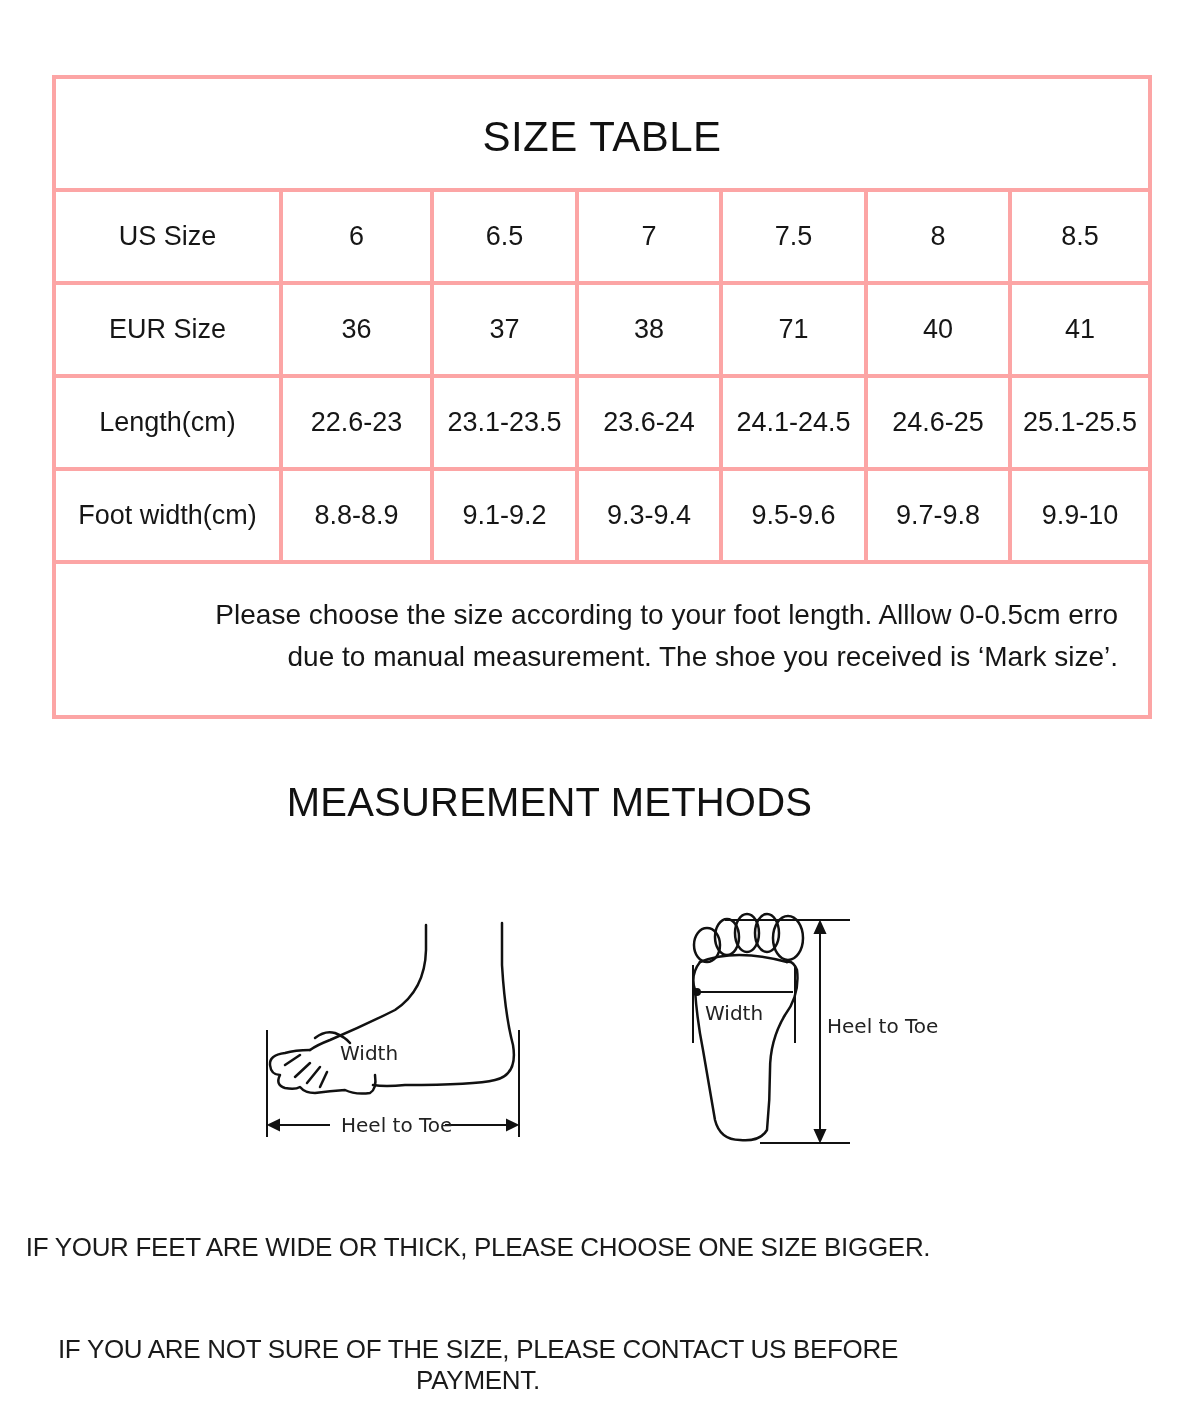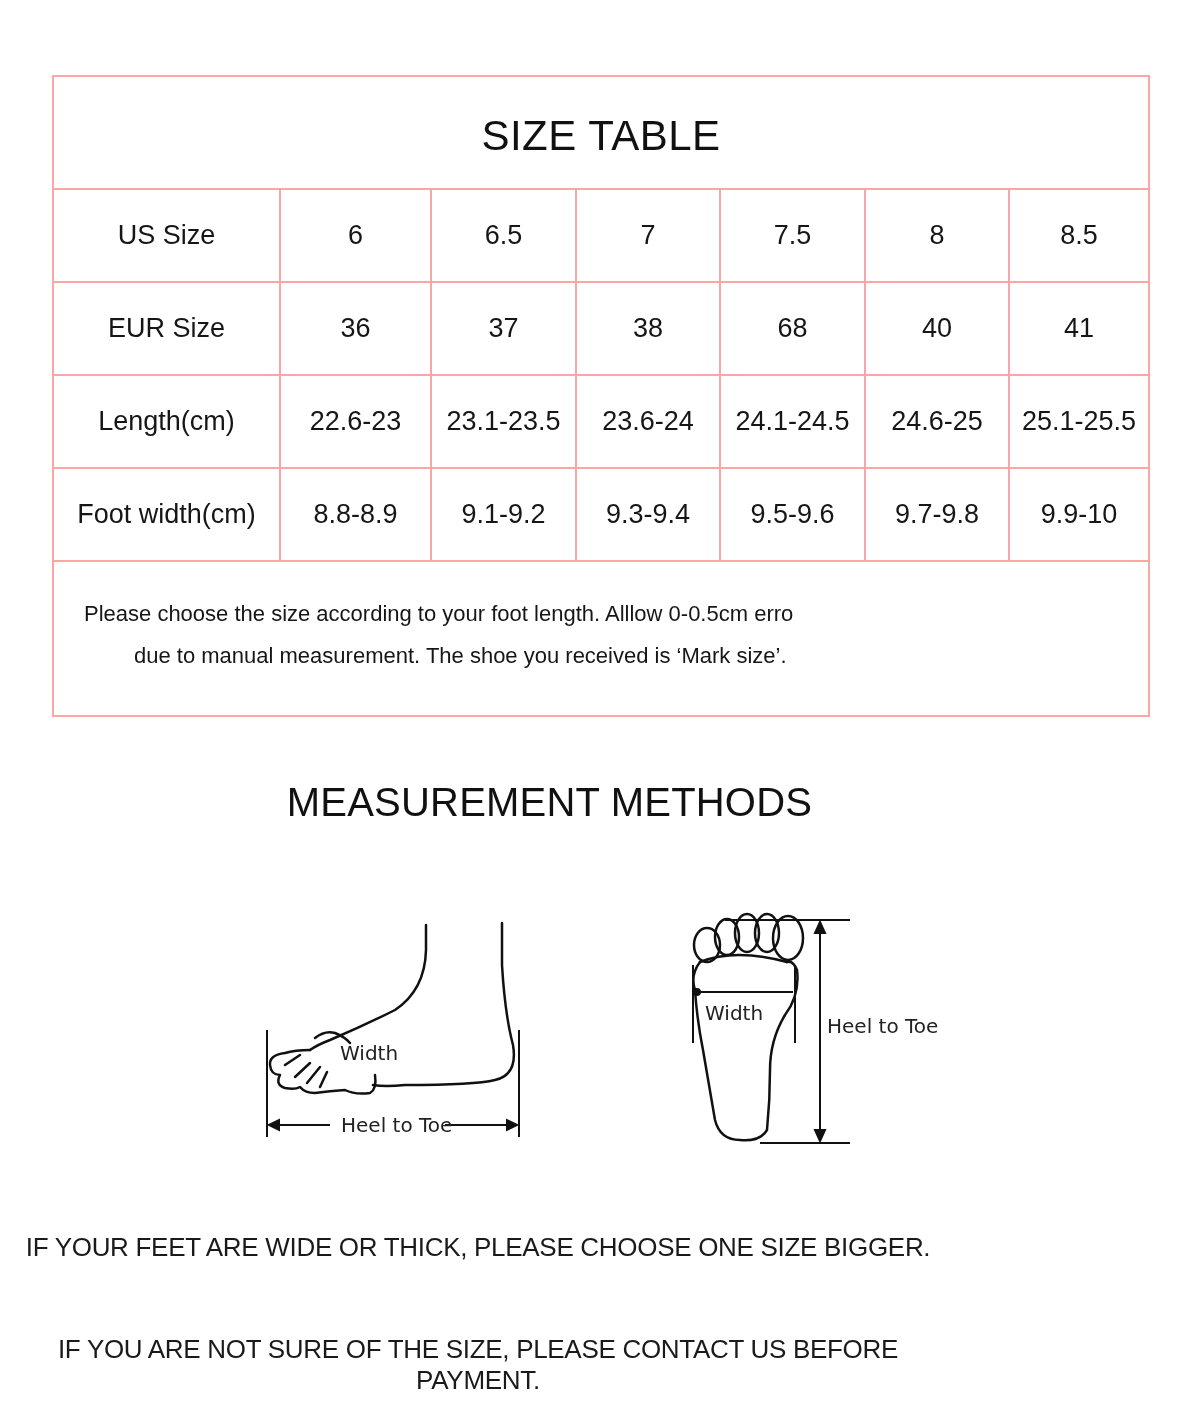--- a/index.html
+++ b/index.html
@@ -4,26 +4,26 @@
   <style>
     * { box-sizing: border-box; margin: 0; padding: 0; }
     html, body { width: 1200px; height: 1405px; background: #ffffff; overflow: hidden; }
     body { position: relative; font-family: "Liberation Sans", sans-serif; color: #111; }
 
     .size-table {
       position: absolute; left: 52px; top: 75px; width: 1096px;
       border-collapse: collapse; table-layout: fixed;
     }
     .size-table td {
-      border: 2px solid #fca5a5; text-align: center; vertical-align: middle;
+      border: 4px solid #fca5a5; text-align: center; vertical-align: middle;
       font-size: 27px; color: #161616; padding: 0; white-space: nowrap;
     }
     .size-table .title-cell { height: 113px; font-size: 42px; color: #111; letter-spacing: 0.5px; padding-top: 6px; }
     .size-table .row td { height: 93px; }
-    .size-table .note-cell { height: 155px; font-size: 22px; line-height: 42px; text-align: left; padding: 0 30px 8px 30px; margin-left: 41px; }
+    .size-table .note-cell { height: 155px; font-size: 28px; line-height: 42px; text-align: right; padding: 0 30px 8px 30px; margin-left: 41px; }
     .note-line1 { display: block; padding-left: 0; }
     .note-line2 { display: block; padding-left: 50px; }
 
     .measure-title {
       position: absolute; left: 0; width: 1099px; top: 780px; text-align: center;
       font-size: 40px; color: #111; letter-spacing: 0.2px;
     }
     .diagram-side { position: absolute; left: 255px; top: 905px; width: 285px; height: 240px; }
     .diagram-sole { position: absolute; left: 675px; top: 900px; width: 290px; height: 245px; }
     .diagram svg { width: 100%; height: 100%; }
@@ -60,21 +60,21 @@
     <td>7</td>
     <td>7.5</td>
     <td>8</td>
     <td>8.5</td>
   </tr>
   <tr class="row">
     <td>EUR Size</td>
     <td>36</td>
     <td>37</td>
     <td>38</td>
-    <td>68</td>
+    <td>71</td>
     <td>40</td>
     <td>41</td>
   </tr>
   <tr class="row">
     <td>Length(cm)</td>
     <td>22.6-23</td>
     <td>23.1-23.5</td>
     <td>23.6-24</td>
     <td>24.1-24.5</td>
     <td>24.6-25</td>

